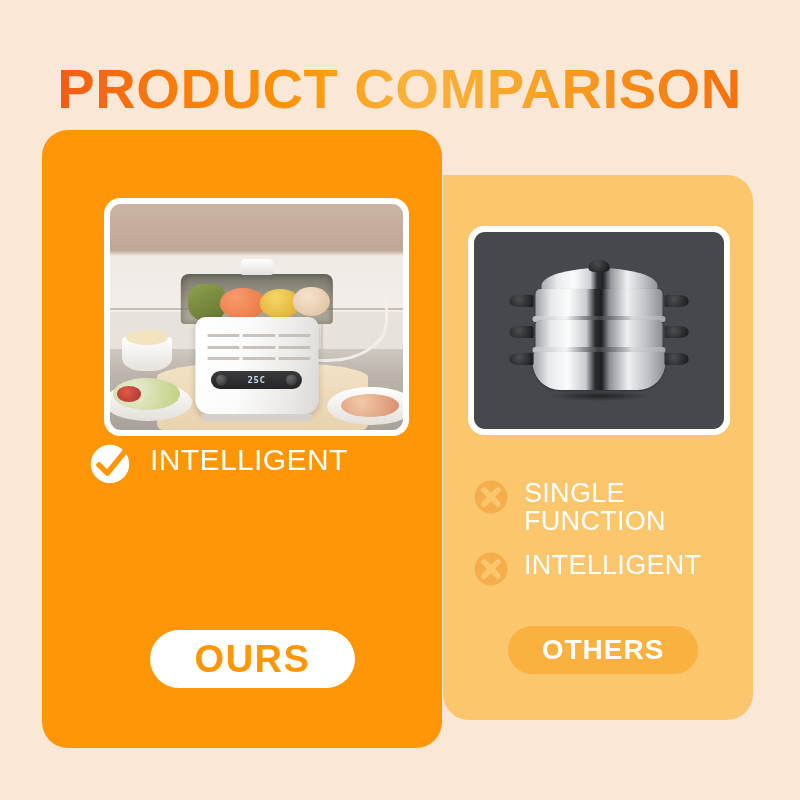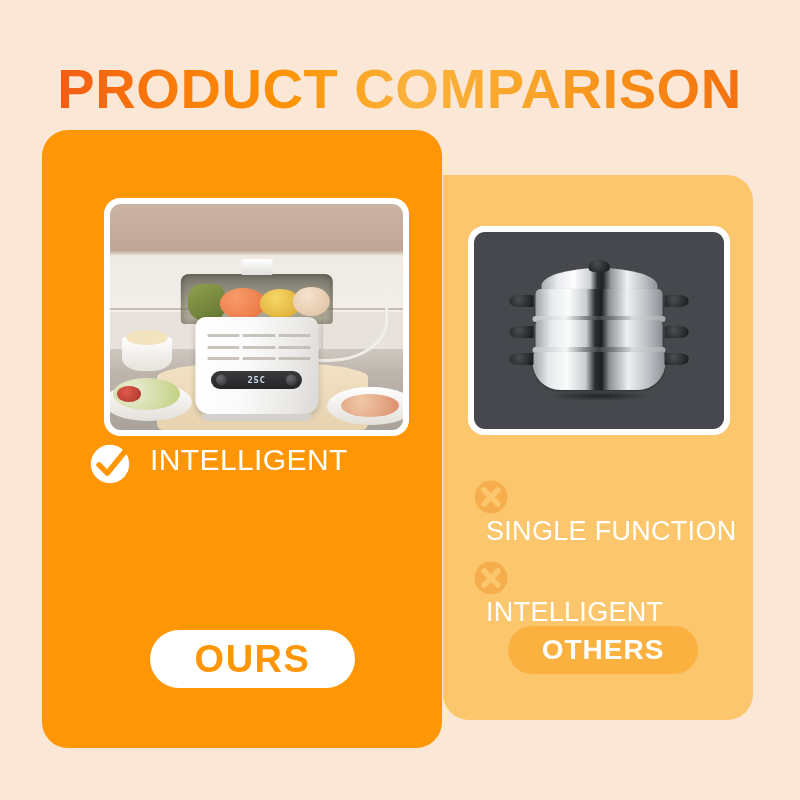--- a/index.html
+++ b/index.html
@@ -262,21 +262,21 @@
   }
   .feat-row .label {
     color: #FFFFFF; font-size: 30px; font-weight: 500;
     line-height: 1.06; letter-spacing: .4px; margin-left: 18px; margin-top: 2px;
   }
   .check-icon { flex: 0 0 auto; width: 44px; height: 44px; }
 
   .features-right {
     position: absolute; left: 472px; top: 478px; width: 280px; z-index: 5;
   }
-  .features-right .feat-row { margin-bottom: 14px; align-items: flex-start; flex-direction: column; }
+  .features-right .feat-row { margin-bottom: 14px; align-items: flex-start; }
   .features-right .label {
     color: #FFFFFF; font-size: 27px; font-weight: 500;
     line-height: 1.05; letter-spacing: .3px; margin-left: 14px; margin-top: 1px;
   }
   .x-icon { flex: 0 0 auto; width: 38px; height: 38px; }
 
   
   .badge {
     position: absolute;
     display: flex; align-items: center; justify-content: center;

